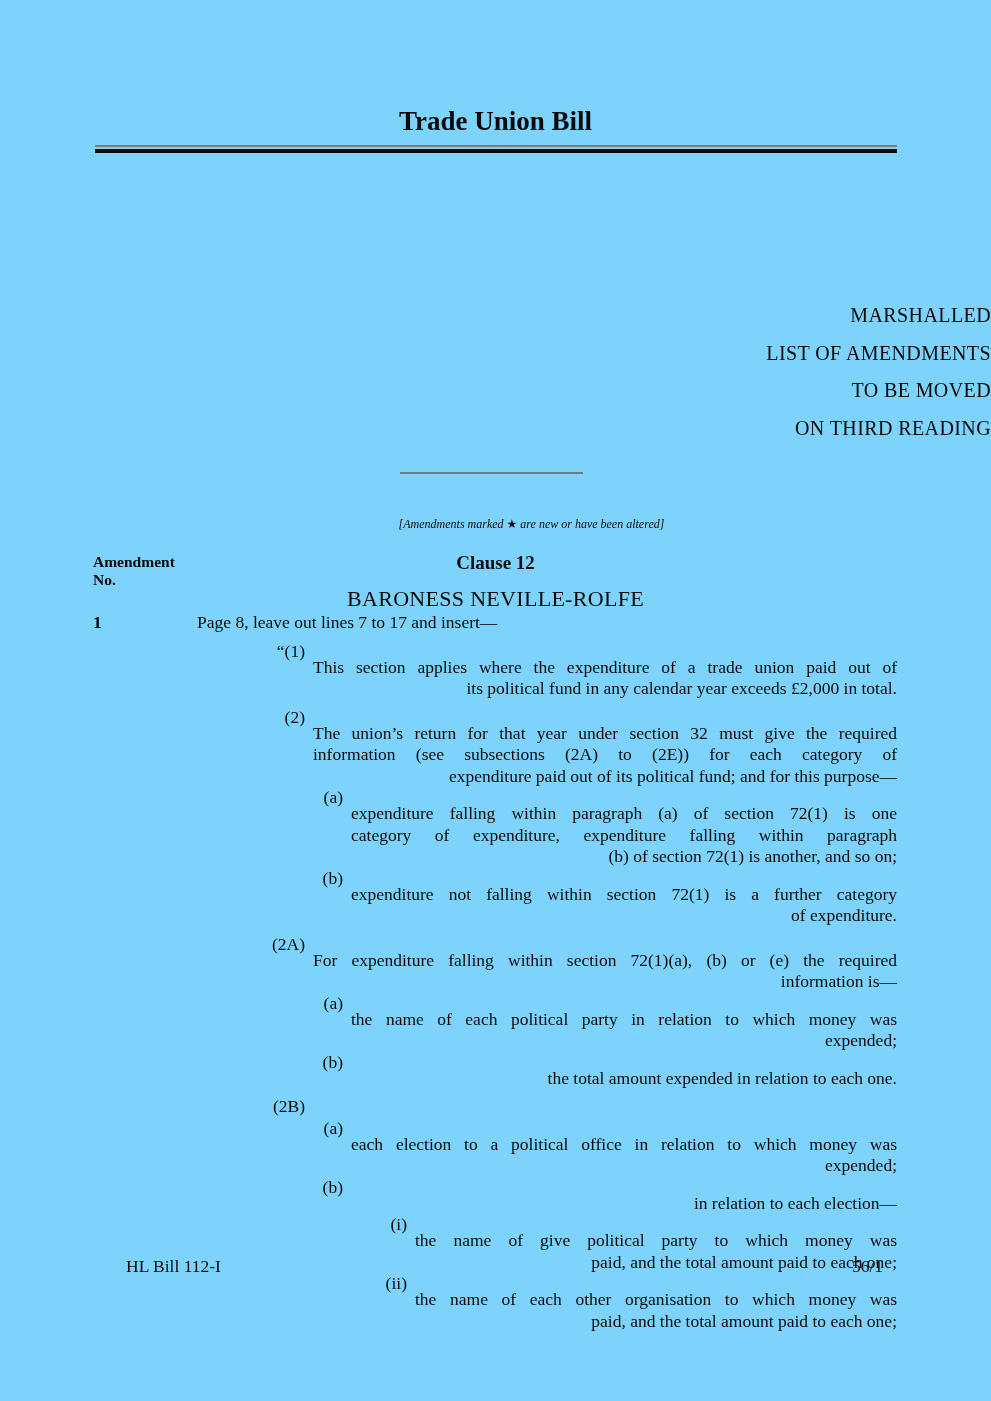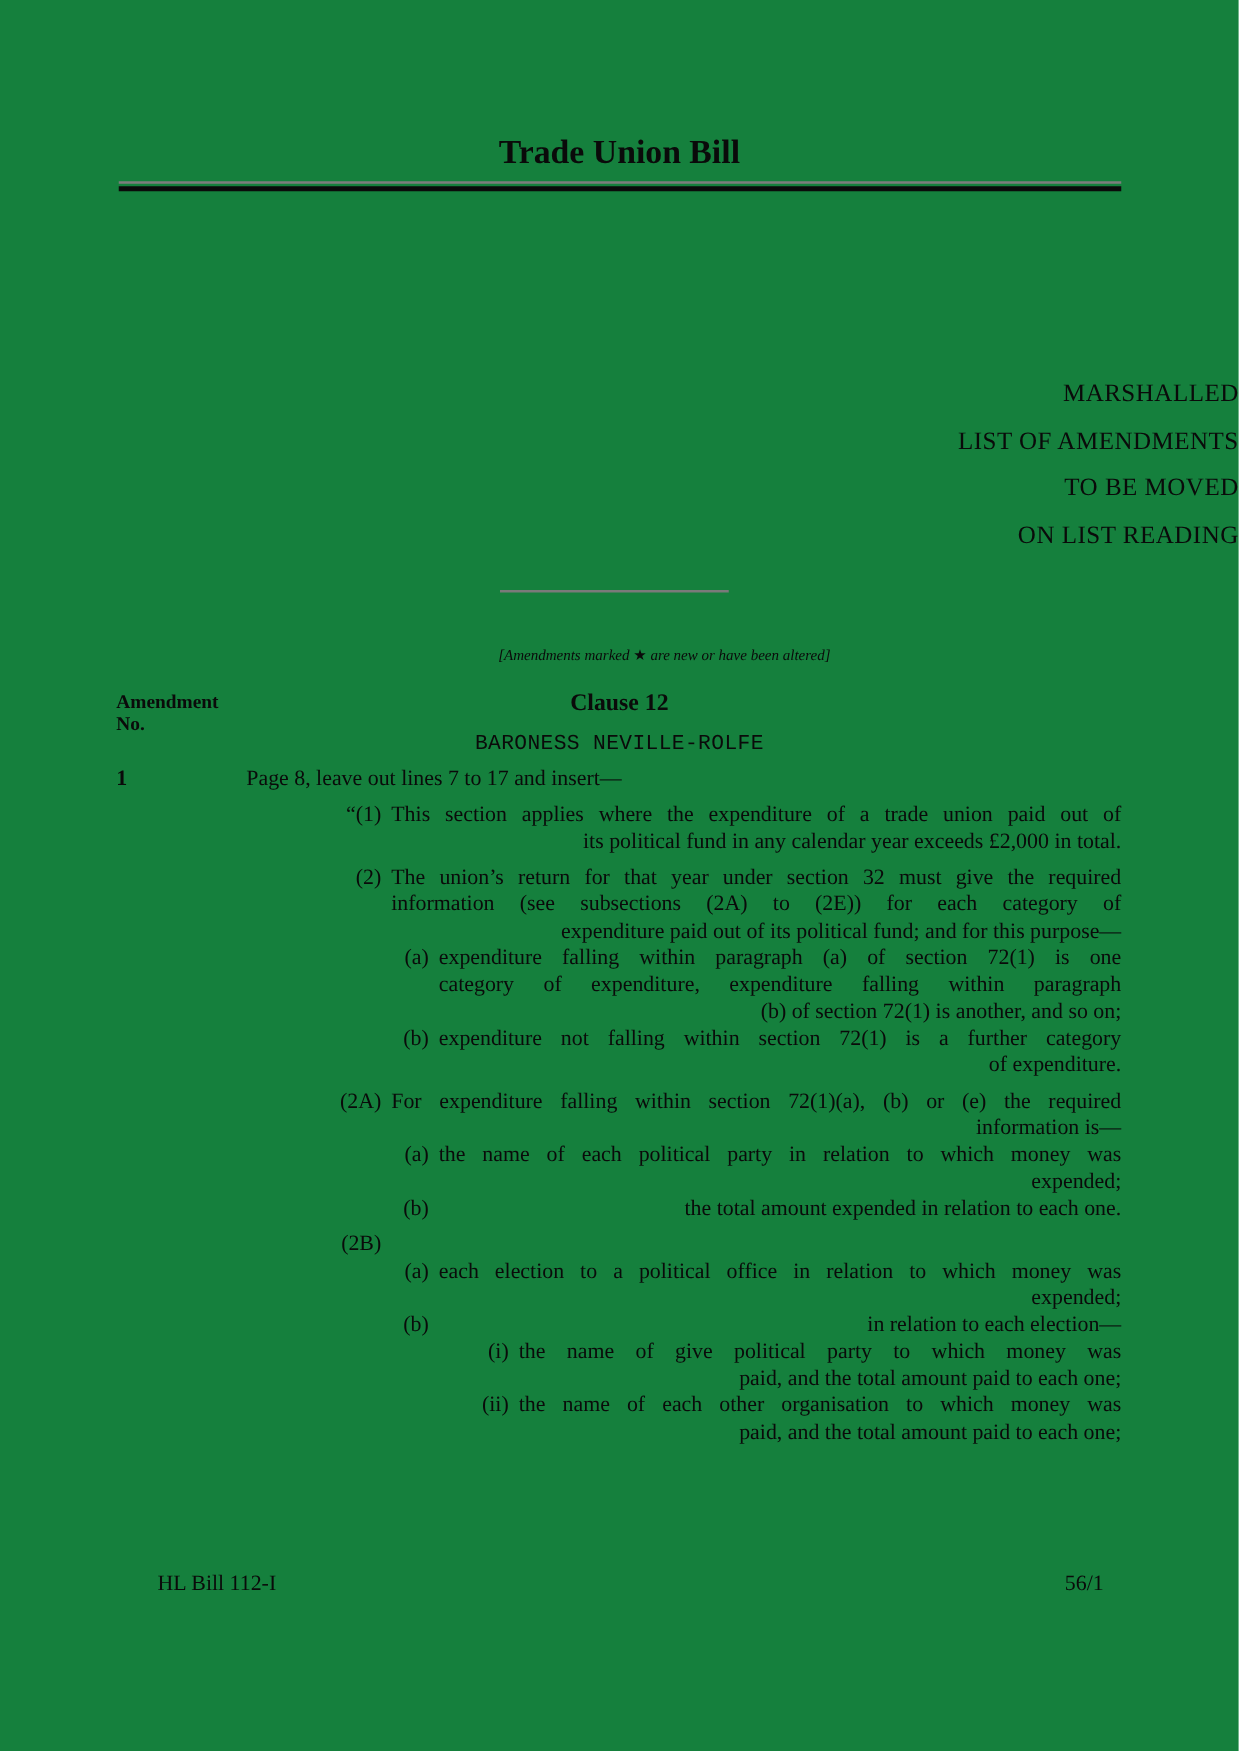--- a/index.html
+++ b/index.html
@@ -1,20 +1,20 @@
 <!DOCTYPE html>
 <html><head>
 <meta charset="utf-8">
 <style>
   html, body { margin: 0; padding: 0; background: #ffffff; }
   .sheet {
     position: relative;
     width: 991px;
     height: 1401px;
-    background: #15803d;
+    background: #7dd3fc;
     color: #0a0a0a;
     font-family: "Liberation Serif", serif;
     overflow: hidden;
   }
   .bill-title {
     position: absolute; top: 106px; left: 0; width: 100%;
     text-align: center; font-size: 27px; font-weight: bold; margin: 0;
   }
   .double-rule { position: absolute; top: 145px; left: 95px; width: 802px; }
   .double-rule .thin  { height: 2px; background: #7d7d7d; margin-bottom: 2px; }
@@ -30,36 +30,36 @@
   .amendment-no {
     position: absolute; top: 553px; left: 93px;
     font-weight: bold; font-size: 15.5px; line-height: 17.5px;
   }
   .clause-heading {
     position: absolute; top: 552px; left: 0; width: 100%;
     text-align: center; font-weight: bold; font-size: 19px; margin: 0;
   }
   .mover {
     position: absolute; top: 586px; left: 0; width: 100%;
-    text-align: center; font-size: 17px; letter-spacing: 0.3px; font-family: Liberation Mono, monospace;
+    text-align: center; font-size: 22px; letter-spacing: 0.3px;
   }
   .amendment-body {
     position: absolute; top: 612px; left: 93px; width: 804px;
     font-size: 17.5px; line-height: 21.5px;
   }
   .am-row { display: flex; }
   .am-number { width: 104px; font-weight: bold; flex: none; }
   .am-instruction { flex: 1; }
   .para { display: flex; margin-left: 147px; margin-top: 7px; }
   .para.l2, .para.l3 { margin-top: 0; }
   .para .lbl { flex: none; text-align: right; padding-right: 8px; box-sizing: border-box; }
   .para.l1 .lbl { width: 73px; }
   .para.l2 .lbl { width: 111px; }
   .para.l3 .lbl { width: 175px; }
-  .para .txt { flex: 1; min-width: 0; }
+  .para .txt { flex: 1; min-width: 0; margin-top: 16px; }
   .ln { text-align: right; }
   .ln.j { text-align: justify; text-align-last: justify; }
   .page-footer {
     position: absolute; top: 1256px; left: 93px; width: 804px; font-size: 17.5px;
   }
   .page-footer .left { position: absolute; left: 0; margin-left: 33px; }
   .page-footer .right { position: absolute; right: 14px; }
 </style>
 </head>
 <body>
@@ -70,21 +70,21 @@
 
   <div class="double-rule">
     <div class="thin"></div>
     <div class="thick"></div>
   </div>
 
   <section class="headings">
       <div class="h">MARSHALLED</div>
       <div class="h">LIST OF AMENDMENTS</div>
       <div class="h">TO BE MOVED</div>
-      <div class="h">ON LIST READING</div>
+      <div class="h">ON THIRD READING</div>
     </section>
 
   <div class="short-rule"></div>
 
   <p class="notice"><span>[Amendments marked </span><span class="star">★</span><span> are new or have been altered]</span></p>
 
   <div class="amendment-no">
     <div>Amendment</div>
     <div>No.</div>
   </div>

